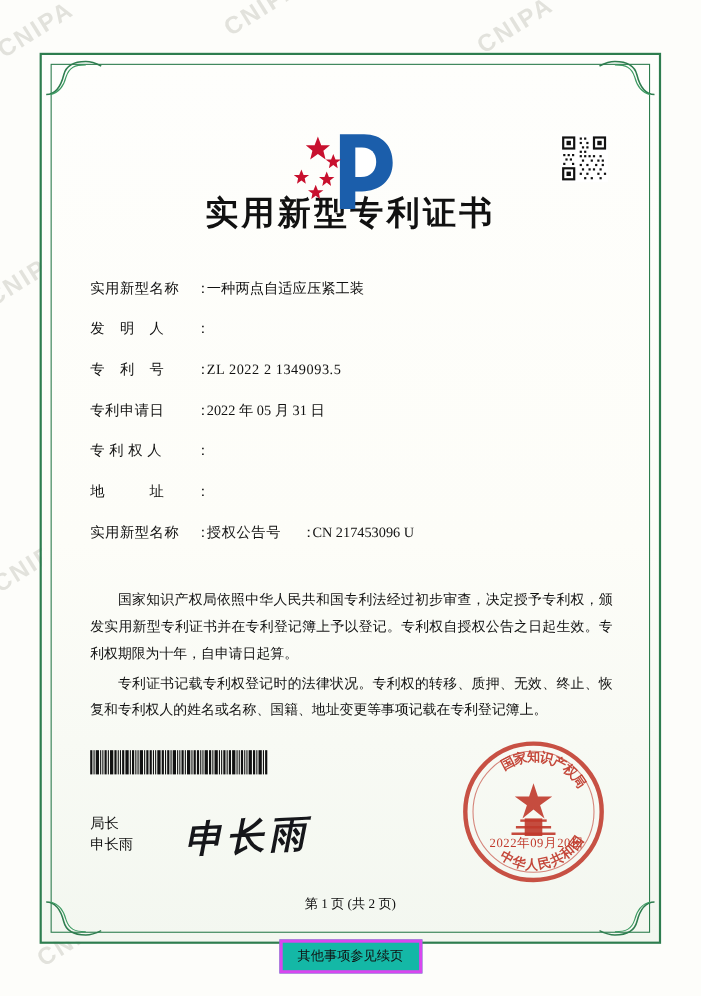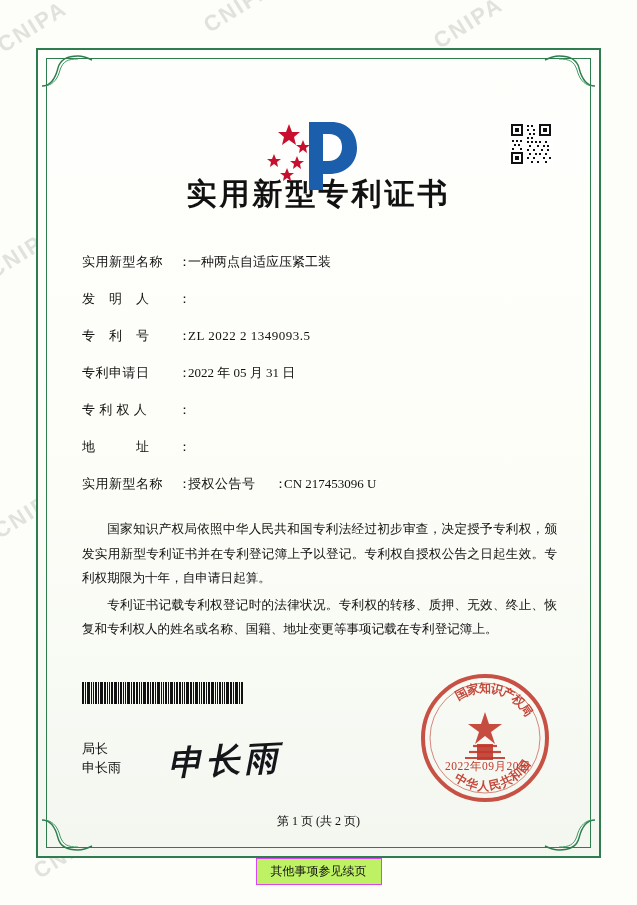--- a/index.html
+++ b/index.html
@@ -129,21 +129,21 @@
 
   .field-row.dual .f-value { flex: 0 0 auto; width: 188px; }
   .f-label2 {
     width: 86px;
     flex: none;
     letter-spacing: 0.5px;
   }
   .f-value2 { flex: 1 1 auto; }
 
   .para {
-    margin-top: 24px;
+    margin-top: 40px;
     padding-left: 22px;
     padding-right: 20px;
     font-size: 12.6px;
     line-height: 1.95;
     color: #111;
     text-align: justify;
     text-indent: 2em;
   }
   .para + .para { margin-top: 2px; }
 
@@ -207,22 +207,22 @@
     text-align: center;
     font-size: 12px;
     color: #111;
   }
 
   .footnote-box {
     position: absolute;
     left: 50%;
     transform: translateX(-50%);
     bottom: 20px;
-    border: 1px solid #d946ef;
-    background: #bef264;
+    border: 3px solid #d946ef;
+    background: #14b8a6;
     padding: 4px 14px;
     font-size: 12px;
     color: #111;
     z-index: 3;
   }
 </style>
 </head>
 <body>
 
 <div class="watermark-layer">

